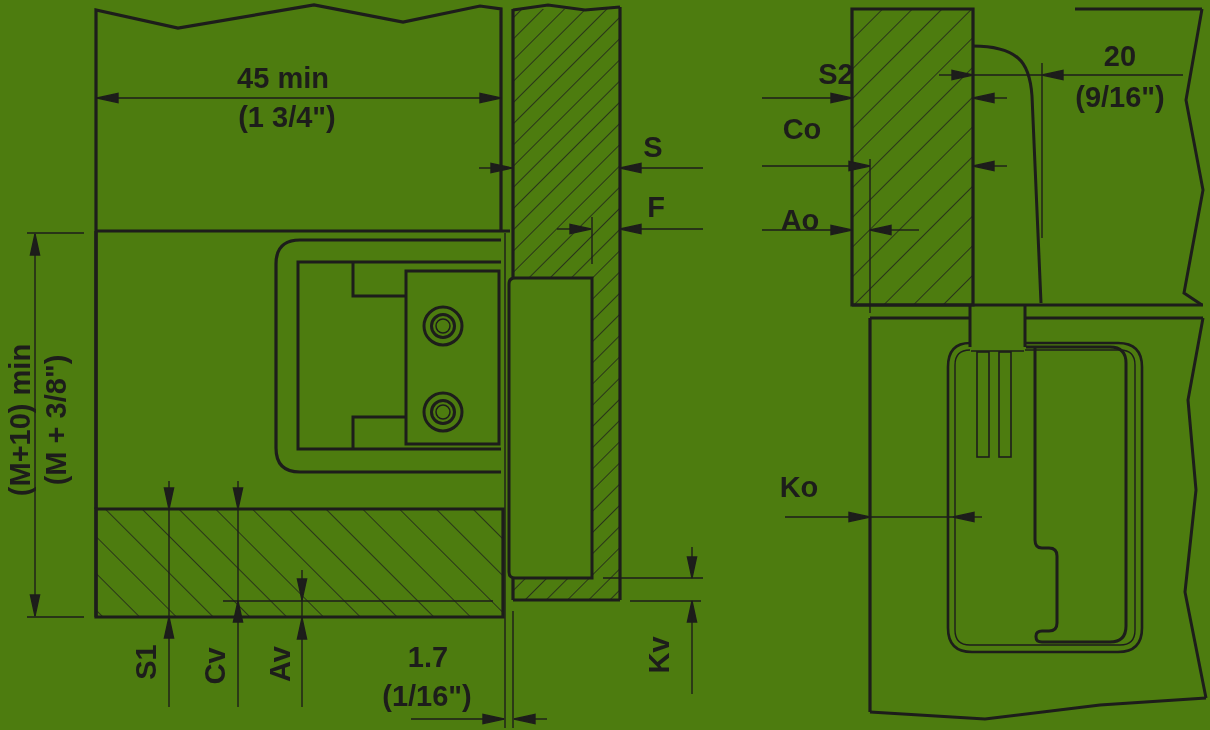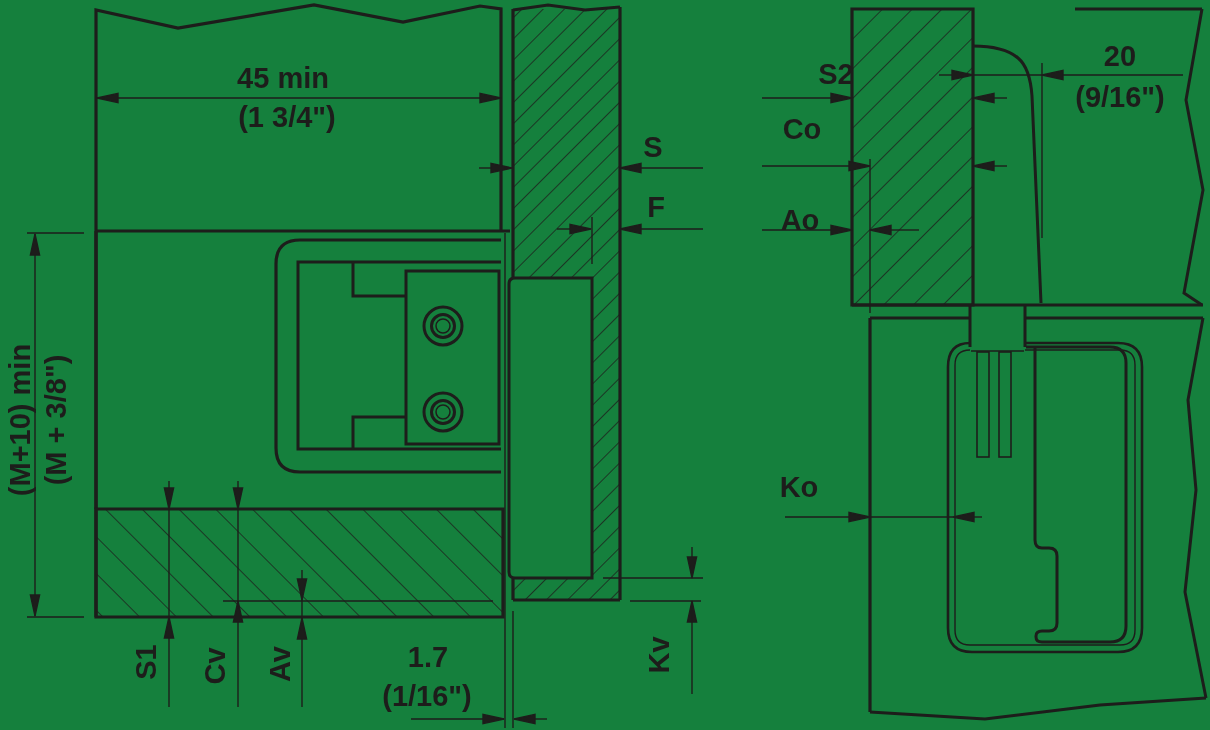--- a/index.html
+++ b/index.html
@@ -1,17 +1,17 @@
 <!DOCTYPE html>
 <html><head>
 <meta charset="utf-8">
 <style>
   html,body{margin:0;padding:0;background:#fff;}
   .stage{
-    position:relative;width:1210px;height:730px;background:#15803d;
+    position:relative;width:1210px;height:730px;background:#4d7c0f;
     font-family:"Liberation Sans", sans-serif;overflow:hidden;
   }
   .stage svg{position:absolute;left:0;top:0;}
   .dimlabel{
     position:absolute;transform:translate(-50%,-50%);
     font-weight:bold;font-size:29px;color:#1d1d1b;white-space:nowrap;
     line-height:1;letter-spacing:0px;
   }
   .rot{transform:translate(-50%,-50%) rotate(-90deg);}
 </style>

